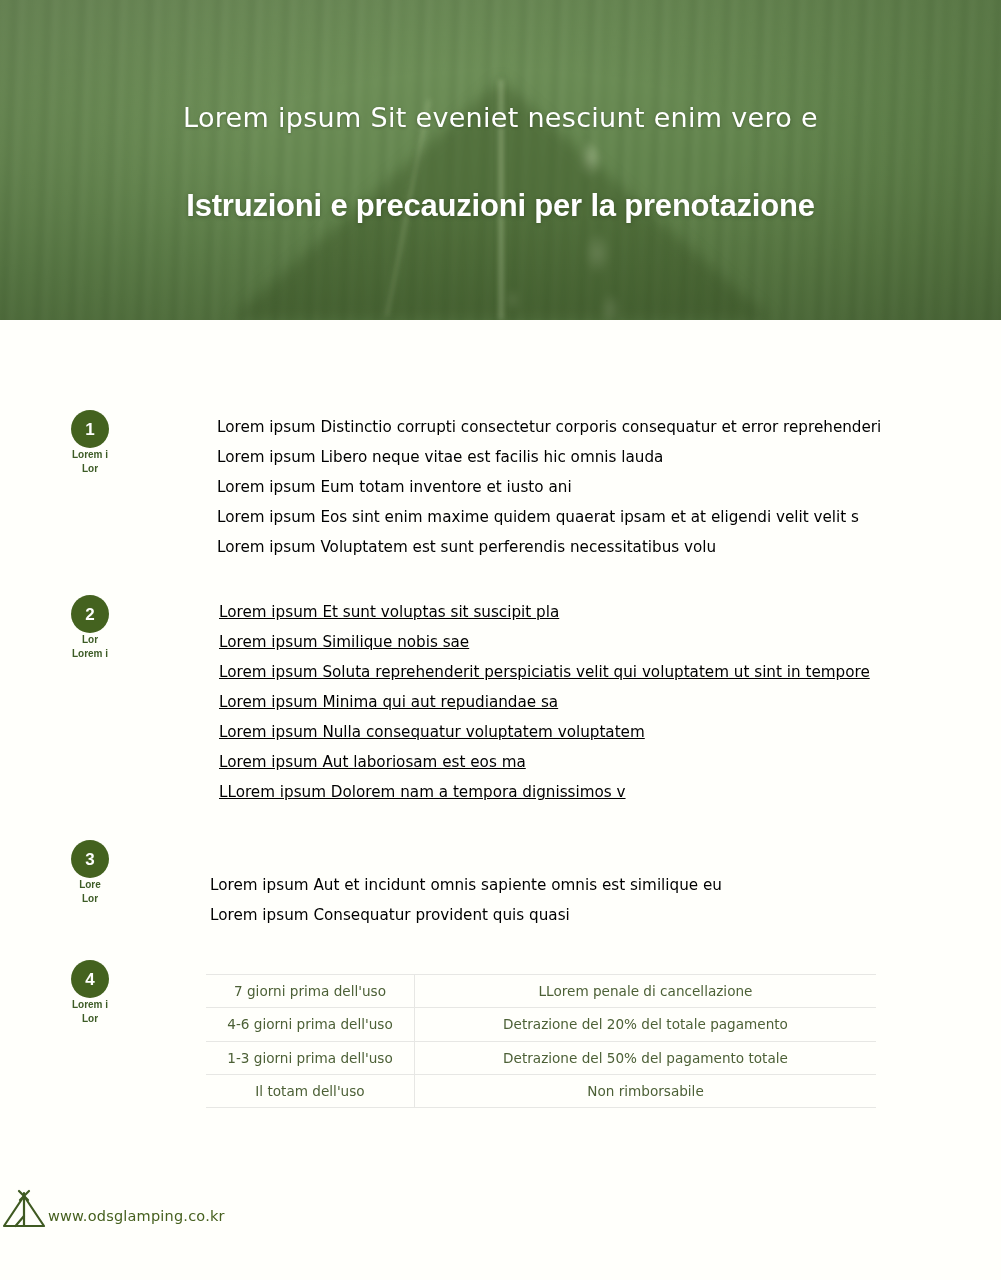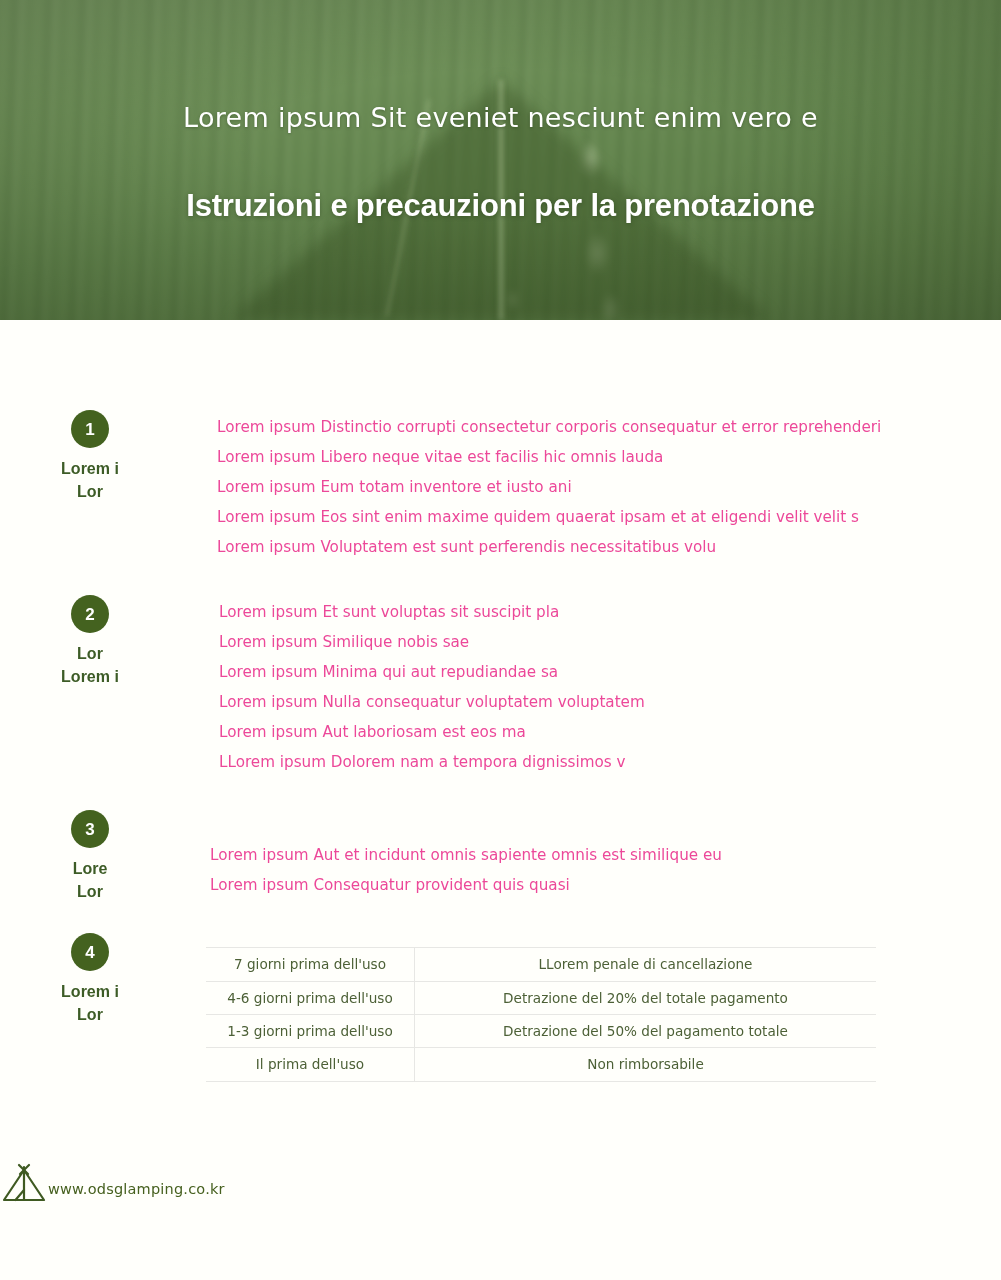--- a/index.html
+++ b/index.html
@@ -150,46 +150,45 @@
     color: #ffffff;
     display: flex;
     align-items: center;
     justify-content: center;
     font-family: "Liberation Sans", sans-serif;
     font-size: 17px;
     font-weight: bold;
     line-height: 1;
   }
   .sec-label {
-    margin-top: 10px;
     text-align: center;
     color: #3d5c26;
     font-family: "Liberation Sans", sans-serif;
-    font-size: 16px;
+    font-size: 10px;
     font-weight: bold;
     line-height: 1.42;
   }
   .sec-body {
     flex: 1 1 auto;
     padding-top: 4px;
   }
   .line {
-    color: #ec4899;
+    color: #000000;
     font-family: "DejaVu Sans", sans-serif;
     font-size: 15.2px;
     font-weight: 400;
     line-height: 30px;
     white-space: nowrap;
   }
 
   
   #section-1 { margin-top: 88px; }
   #section-1 .sec-body { padding-left: 37px; }
   #section-2 { margin-top: 31px; }
-  #section-2 .sec-body { padding-left: 39px; }
+  #section-2 .sec-body { padding-left: 39px; text-decoration: underline; }
   #section-3 { margin-top: 31px; }
   #section-3 .sec-body { padding-left: 30px; padding-top: 32px; }
   #section-4 { margin-top: 28px; }
   #section-4 .sec-body { padding-left: 26px; padding-top: 16px; }
 
   
   .pricing-table {
     width: 670px;
     border-collapse: collapse;
     table-layout: fixed;
@@ -268,20 +267,21 @@
       <div class="sec-marker">
         <div class="badge">2</div>
         <div class="sec-label">
           <div>Lor</div>
           <div>Lorem i</div>
         </div>
       </div>
       <div class="sec-body">
         <div class="line">Lorem ipsum Et sunt voluptas sit suscipit pla</div>
         <div class="line">Lorem ipsum Similique nobis sae</div>
+        <div class="line">Lorem ipsum Soluta reprehenderit perspiciatis velit qui voluptatem ut sint in tempore</div>
         <div class="line">Lorem ipsum Minima qui aut repudiandae sa</div>
         <div class="line">Lorem ipsum Nulla consequatur voluptatem voluptatem</div>
         <div class="line">Lorem ipsum Aut laboriosam est eos ma</div>
         <div class="line">LLorem ipsum Dolorem nam a tempora dignissimos v</div>
       </div>
     </div>
 
     <div class="section" id="section-3">
       <div class="sec-marker">
         <div class="badge">3</div>
@@ -313,21 +313,21 @@
             </tr>
             <tr>
               <td class="col-left">4-6 giorni prima dell'uso</td>
               <td>Detrazione del 20% del totale pagamento</td>
             </tr>
             <tr>
               <td class="col-left">1-3 giorni prima dell'uso</td>
               <td>Detrazione del 50% del pagamento totale</td>
             </tr>
             <tr>
-              <td class="col-left">Il prima dell'uso</td>
+              <td class="col-left">Il totam dell'uso</td>
               <td>Non rimborsabile</td>
             </tr>
           </tbody>
         </table>
       </div>
     </div>
 
     <div class="footer">
       <div class="tent-icon">
         <svg width="48" height="42" viewBox="0 0 48 42" fill="none" stroke="#3f5a22" stroke-width="2.2" stroke-linecap="round" stroke-linejoin="round">

